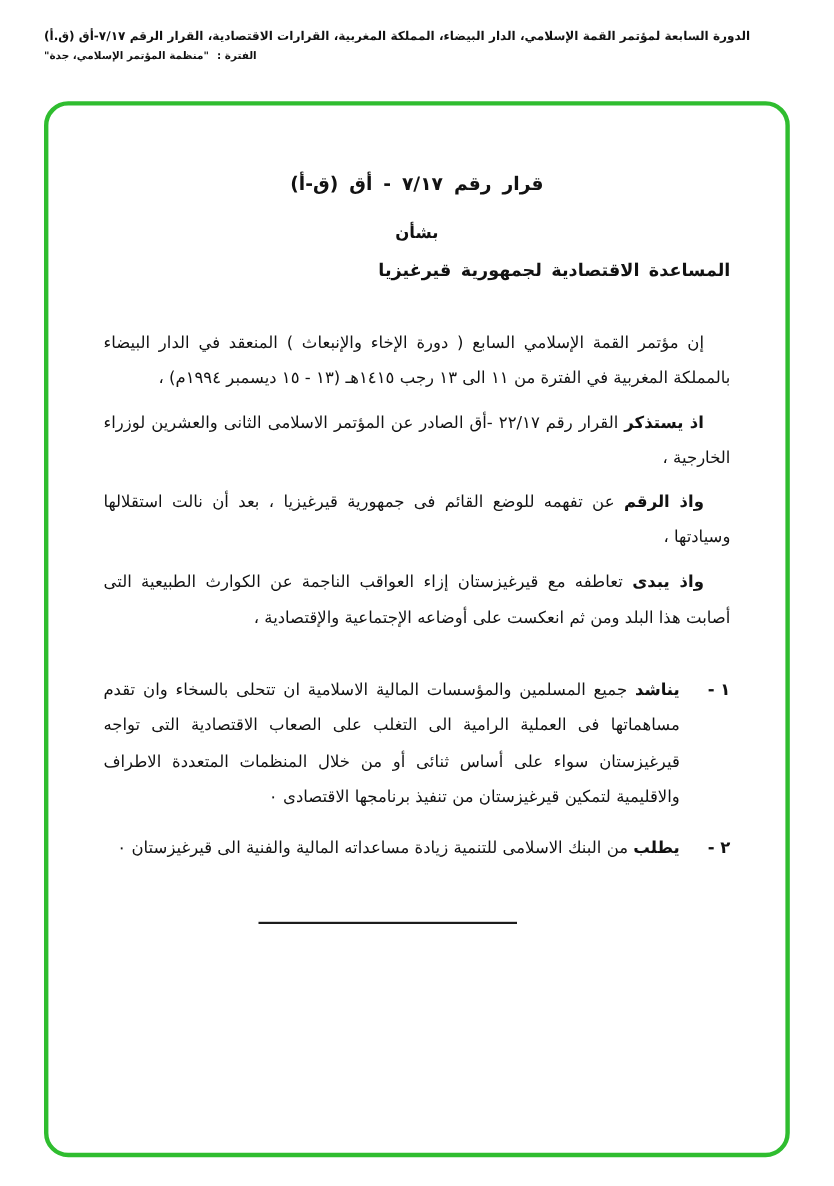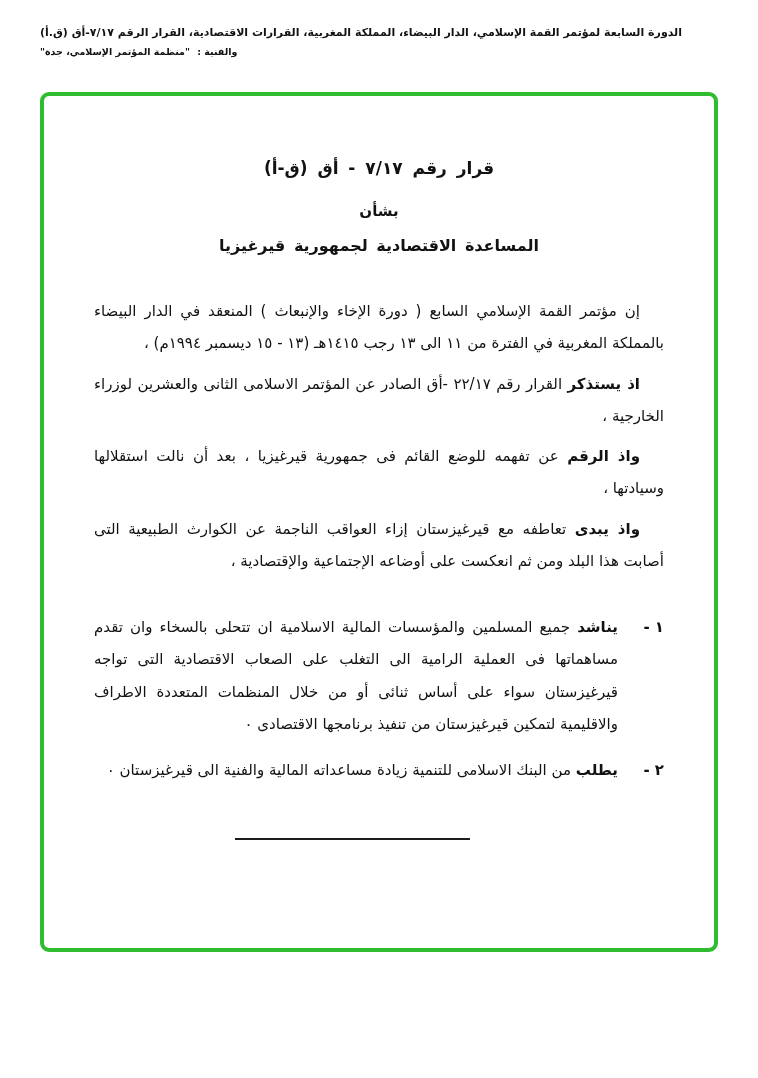--- a/index.html
+++ b/index.html
@@ -33,44 +33,44 @@
     margin-top: 7px;
   }
   .source-line2 .src-label { margin-left: 4px; }
 
   
   .frame {
     position: absolute;
     top: 92px;
     left: 40px;
     width: 678px;
-    height: 860px;
+    height: 960px;
     border: 4px solid #2fbd2f;
-    border-radius: 9px;
+    border-radius: 22px;
     background: #ffffff;
   }
 
   .doc-body { padding: 62px 50px 0 50px; }
 
   .title {
     text-align: center;
     font-size: 17px;
     font-weight: bold;
     margin-bottom: 24px;
     word-spacing: 4px;
   }
   .subject-label {
     text-align: center;
     font-size: 15px;
     font-weight: bold;
     letter-spacing: 4px;
     margin-bottom: 16px;
   }
   .subject {
-    text-align: center;
+    text-align: right;
     font-size: 16px;
     font-weight: bold;
     word-spacing: 3px;
     margin-bottom: 40px;
   }
 
   .para {
     font-size: 15px;
     line-height: 2.15;
     text-align: justify;
@@ -101,21 +101,21 @@
     margin: 52px auto 0 auto;
     transform: translateX(-27px);
   }
 </style>
 </head>
 <body>
 
 <header class="source-header">
   <div class="source-line1">الدورة السابعة لمؤتمر القمة الإسلامي، الدار البيضاء، المملكة المغربية، القرارات الاقتصادية، القرار الرقم ٧/١٧-أق (ق.أ)</div>
   <div class="source-line2">
-    <span class="src-label">والفنية :</span>
+    <span class="src-label">الفترة :</span>
     <span>"منظمة المؤتمر الإسلامي، جدة"</span>
   </div>
 </header>
 
 <div class="frame">
   <div class="doc-body">
 
     <h1 class="title">قرار رقم ٧/١٧ - أق (ق-أ)</h1>
     <div class="subject-label">بشأن</div>
     <div class="subject">المساعدة الاقتصادية لجمهورية قيرغيزيا</div>

